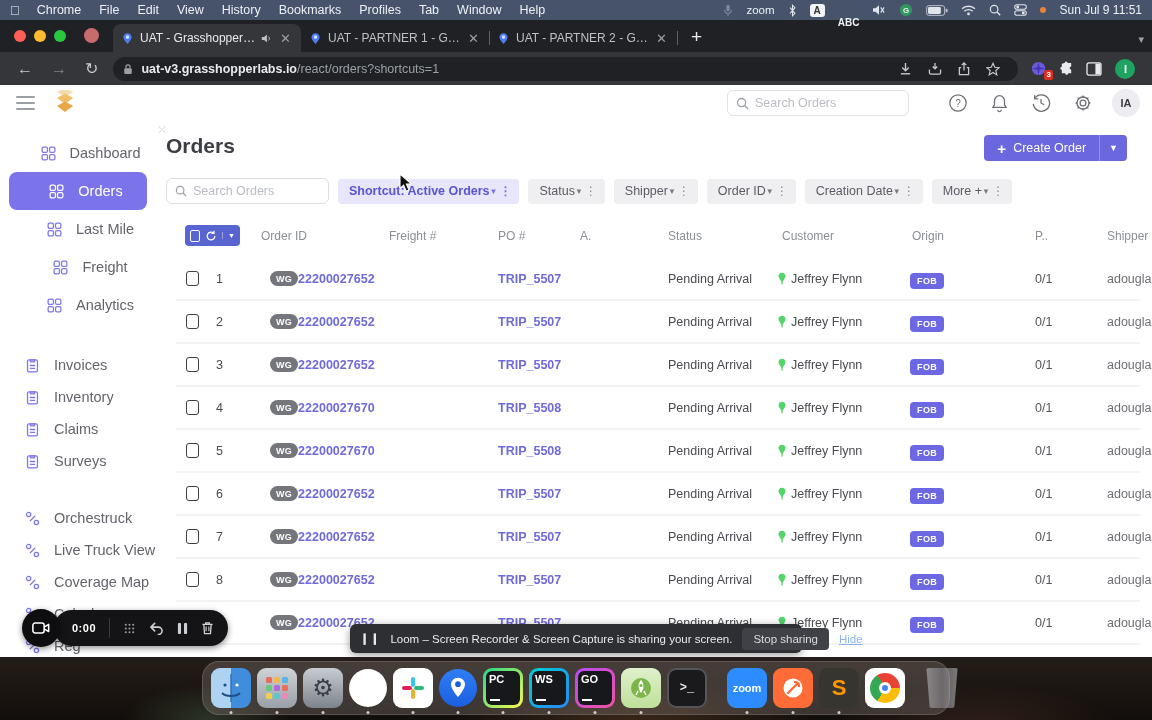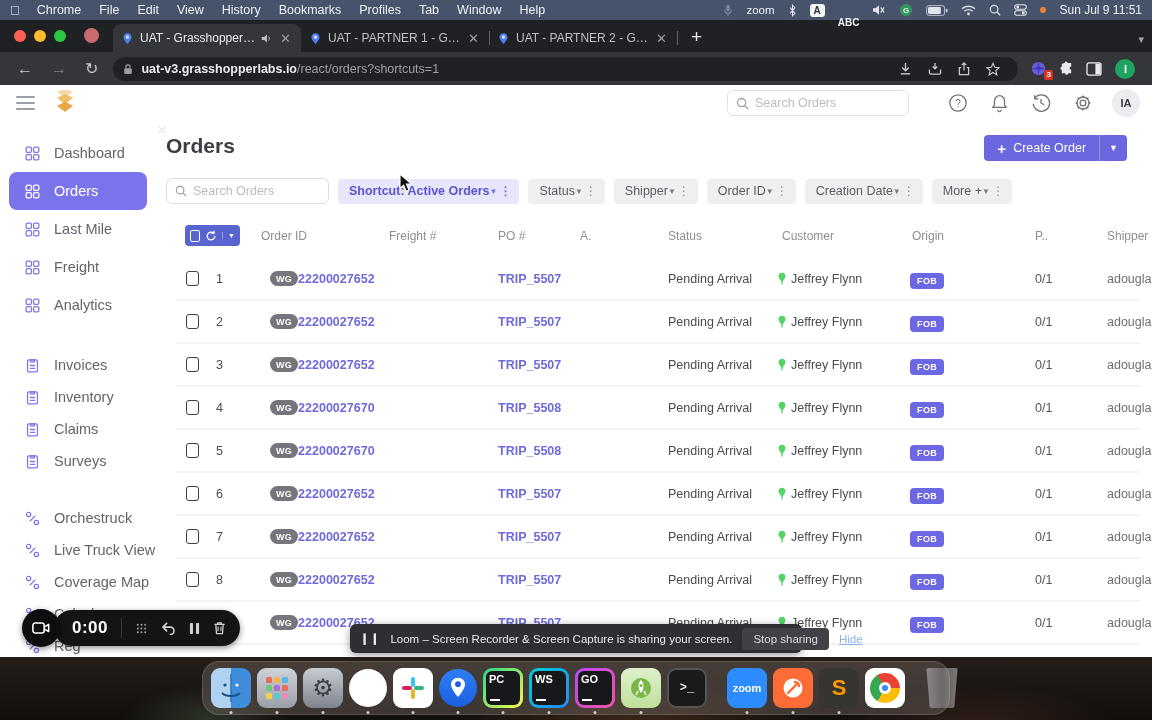--- a/index.html
+++ b/index.html
@@ -67,21 +67,21 @@
   .appbar-search { width:182px; height:26px; border:1px solid #e1e2e6; border-radius:6px; display:flex; align-items:center; padding:0 8px; gap:6px; margin-right:28px; }
   .appbar-search input { border:none; outline:none; font-size:12.5px; color:#444; width:100%; font-family:"Liberation Sans",sans-serif; background:transparent; }
   .appbar-search input::placeholder { color:#b9bcc2; }
   .appbar-ico { display:inline-flex; padding:0 11px; }
   .user-avatar { width:28px; height:28px; border-radius:50%; background:#ececf1; color:#3c3c43; font-size:11px; font-weight:bold;
     display:flex; align-items:center; justify-content:center; margin-left:8px; }
 
   
   .sidebar { position:absolute; top:36px; left:0; width:156px; height:536px; background:#fff; padding-top:13px; }
   .side-group { display:flex; flex-direction:column; }
-  .side-group.g1 .sideitem { height:38px; }
+  .side-group.g1 .sideitem { height:38px;justify-content:center; }
   .side-group.g2, .side-group.g3 { margin-top:25px; }
   .sideitem { display:flex; align-items:center; gap:13px; height:32px; padding:0 0 0 24px; color:#63646b; font-size:14.5px; position:relative; }
   .sideitem svg { flex:0 0 auto; color:#7d78e8; }
   .sideitem.active { background:#7b73ea; color:#fff; border-radius:8px; margin:0 9px; padding-left:15px; }
   .sideitem.active svg { color:#fff; }
 
   
   .main { position:absolute; top:36px; left:156px; width:996px; height:536px; }
   .expand-ico { position:absolute; top:3px; left:2px; color:#b9bcc2; font-size:10px; }
   .page-title { position:absolute; top:13px; left:10px; font-size:21px; font-weight:bold; color:#3d3e44; }
@@ -132,21 +132,21 @@
   .loom-msg { color:#e8eaed; font-size:11.5px; white-space:nowrap; }
   .stop-btn { background:#404146; color:#dadce0; font-size:11.5px; border-radius:4px; padding:5px 11px; white-space:nowrap; }
   .hide-link { color:#8ab4f8; font-size:11.5px; text-decoration:underline; }
 
   
   .recorder { position:absolute; left:22px; top:524px; z-index:31; display:flex; align-items:center; }
   .rec-cam { width:38px; height:38px; border-radius:50%; background:#0e0e10; display:flex; align-items:center; justify-content:center;
     box-shadow:0 2px 6px rgba(0,0,0,.45); z-index:2; }
   .rec-pill { height:36px; background:#141416; border-radius:18px; display:flex; align-items:center; margin-left:-6px;
     padding:0 14px 0 18px; gap:13px; box-shadow:0 2px 6px rgba(0,0,0,.45); }
-  .rec-timer { color:#fff; font-size:17px; font-weight:bold; letter-spacing:.5px; }
+  .rec-timer { color:#fff; font-size:11px; font-weight:bold; letter-spacing:.5px; }
   .rec-div { width:1px; height:20px; background:#3a3a3e; }
   .rec-ico { display:inline-flex; color:#cfd0d4; }
 
   
   .desktop { position:absolute; top:657px; left:0; width:1152px; height:63px;
     background:radial-gradient(120px 50px at 18% 100%, rgba(90,120,90,.35), transparent 70%),
                radial-gradient(260px 70px at 55% 110%, rgba(140,90,50,.35), transparent 70%),
                radial-gradient(200px 60px at 85% 110%, rgba(120,70,60,.3), transparent 70%),
                linear-gradient(180deg,#241d18,#120e0b); }
   .dock { position:absolute; left:202px; top:4px; width:748px; height:54px; border-radius:17px;

